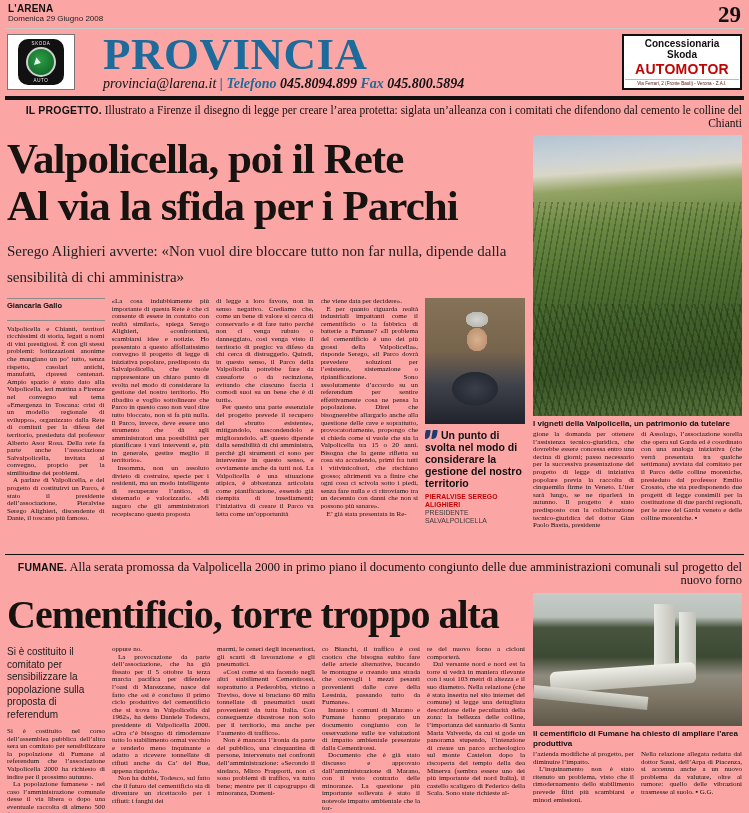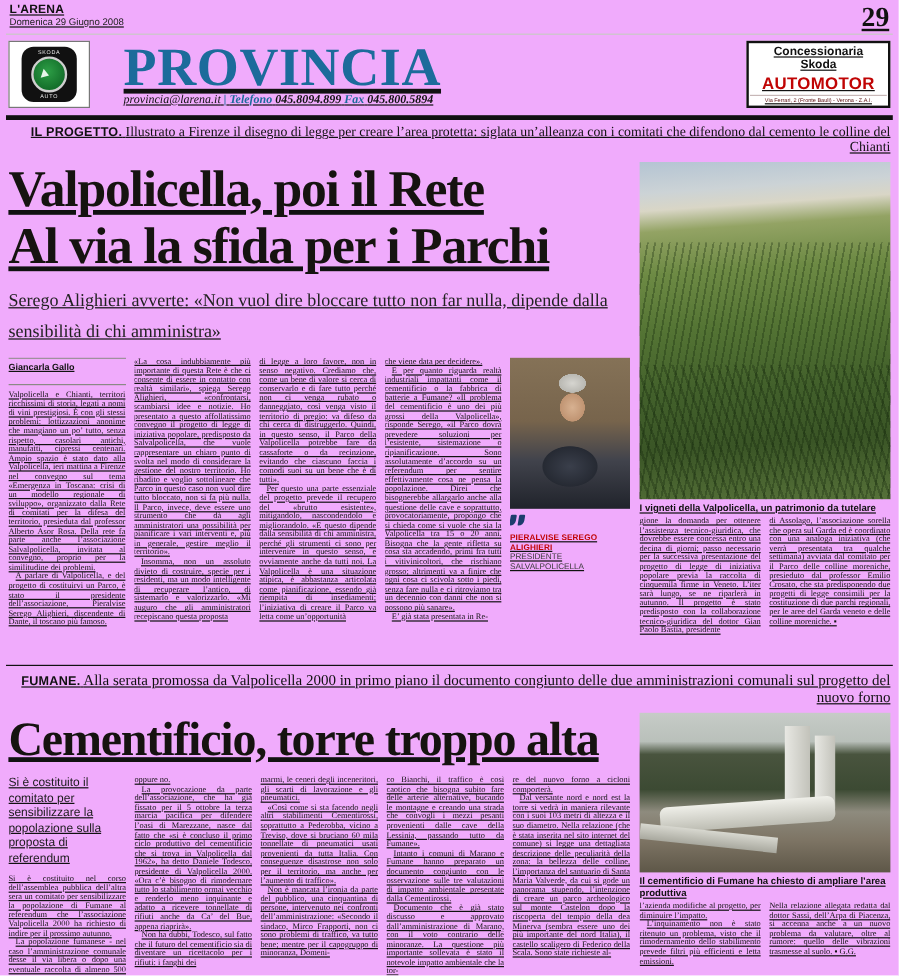--- a/index.html
+++ b/index.html
@@ -1,39 +1,38 @@
 <!DOCTYPE html>
 <html lang="it"><head>
 <meta charset="utf-8">
 <style>
   * { margin:0; padding:0; box-sizing:border-box; }
   html,body { background:#fff; }
   .page {
     position:relative; width:749px; height:813px; margin:0 auto;
-    background:#f0abfc; color:#111;
+    background:#fca5a5; color:#111;
     font-family:"Liberation Serif", serif; overflow:hidden;
     padding:0 5px;
-    text-decoration:underline;
   }
   
   .topbar { display:flex; justify-content:space-between; align-items:flex-start; padding:3px 3px 2px; height:29px; border-bottom:1px solid #c9c9c5; }
   .paper-name { font-family:"Liberation Sans", sans-serif; font-weight:bold; font-size:10px; letter-spacing:.2px; }
   .paper-date { font-family:"Liberation Sans", sans-serif; font-size:8px; color:#222; }
   .page-number { font-family:"Liberation Serif", serif; font-weight:bold; font-size:23px; line-height:24px; }
   
   .masthead { display:flex; align-items:center; height:66px; padding:3px 2px; }
   .skoda-box { width:68px; height:56px; border:1px solid #777; background:#fff; display:flex; align-items:center; justify-content:center; }
   .skoda-badge { width:46px; height:46px; background:#111; border-radius:10px; position:relative; display:flex; align-items:center; justify-content:center; }
   .skoda-circle { width:30px; height:30px; border-radius:50%; border:2px solid #cfcfcf; background:radial-gradient(circle at 45% 40%, #2d9e46 0%, #14702b 70%); position:relative; }
   .skoda-wing { position:absolute; left:7px; top:9px; width:0; height:0; border-left:6px solid #e8f5ea; border-top:4px solid transparent; border-bottom:4px solid transparent; transform:rotate(18deg); }
   .skoda-word { position:absolute; left:0; right:0; text-align:center; color:#e9e9e9; font-family:"Liberation Sans", sans-serif; font-size:4.5px; letter-spacing:.6px; }
   .skoda-word.top { top:2px; } .skoda-word.bot { bottom:2px; }
   .section-block { margin-left:28px; flex:1; }
   .section-title { font-family:"Liberation Serif", serif; font-weight:bold; font-size:45px; line-height:42px; color:#1c6b9b; letter-spacing:.5px; }
-  .contact-line { font-size:10px; font-style:italic; margin-top:1px; color:#111; }
+  .contact-line { font-size:14px; font-style:italic; margin-top:1px; color:#111; }
   .contact-line .sep, .contact-line .blue { color:#1c6b9b; font-weight:bold; font-style:italic; }
   .contact-line b { font-style:italic; }
   .ad-box { width:120px; min-height:56px; border:2px solid #111; background:#fff; text-align:center; padding:2px 1px; font-family:"Liberation Sans", sans-serif; }
   .ad-line { font-weight:bold; font-size:10px; line-height:11px; }
   .ad-brand { color:#c00404; font-weight:bold; font-size:14px; letter-spacing:.3px; line-height:15px; margin-top:2px; font-family:"Liberation Sans", sans-serif; }
   .ad-address { font-size:4.6px; color:#5a1010; margin-top:2px; border-top:1px solid #c7b7b7; padding-top:1px; }
   .thick-rule { height:4px; background:#111; margin:1px 0 0; }
   .thin-rule { height:1px; background:#111; margin:2px 0; }
   
   .kicker { font-size:11.5px; padding:4px 2px 3px; line-height:13px;text-align:right; }
@@ -158,21 +157,21 @@
             <p class="ind">Per questo una parte essenziale del progetto prevede il recupero del «brutto esistente», mitigandolo, nascondendolo e migliorandolo. «E questo dipende dalla sensibilità di chi amministra, perché gli strumenti ci sono per intervenire in questo senso, e ovviamente anche da tutti noi. La Valpolicella è una situazione atipica, è abbastanza articolata come pianificazione, essendo già riempita di insediamenti; l’iniziativa di creare il Parco va letta come un’opportunità</p>
           </div>
           <div class="col">
             <p>che viene data per decidere».</p>
             <p class="ind">E per quanto riguarda realtà industriali impattanti come il cementificio o la fabbrica di batterie a Fumane? «Il problema del cementificio è uno dei più grossi della Valpolicella», risponde Serego, «il Parco dovrà prevedere soluzioni per l’esistente, sistemazione o ripianificazione. Sono assolutamente d’accordo su un referendum per sentire effettivamente cosa ne pensa la popolazione. Direi che bisognerebbe allargarlo anche alla questione delle cave e soprattutto, provocatoriamente, propongo che si chieda come si vuole che sia la Valpolicella tra 15 o 20 anni. Bisogna che la gente rifletta su cosa sta accadendo, primi fra tutti i vitivinicoltori, che rischiano grosso; altrimenti va a finire che ogni cosa ci scivola sotto i piedi, senza fare nulla e ci ritroviamo tra un decennio con danni che non si possono più sanare».</p>
             <p class="ind">E’ già stata presentata in Re-</p>
           </div>
           <div class="col qcol">
             <div class="portrait"></div>
             <div class="pullquote">
-              <span class="qmarks"><i></i><i></i></span>
+              <span class="qmarks"><i></i><i></i></span><span>Un punto di svolta nel modo di considerare la gestione del nostro territorio</span>
               <div class="pq-name">PIERALVISE SEREGO ALIGHIERI</div>
               <div class="pq-role">PRESIDENTE</div>
               <div class="pq-role">SALVALPOLICELLA</div>
             </div>
           </div>
         </div>
       </div>
 
       <div class="a1-right">
         <div class="vineyard"></div>
@@ -229,21 +228,21 @@
         <div class="cementplant">
           <i class="cp-tower t1"></i>
           <i class="cp-tower t2"></i>
           <i class="cp-silo"></i>
           <i class="cp-duct"></i>
         </div>
         <div class="caption">Il cementificio di Fumane ha chiesto di ampliare l’area produttiva</div>
         <div class="a2-mini-cols">
           <div class="col">
             <p>l’azienda modifiche al progetto, per diminuire l’impatto.</p>
-            <p class="ind">L’inquinamento non è stato ritenuto un problema, visto che il rimodernamento dello stabilimento prevede filtri più efficienti e letta emissioni.</p>
+            <p class="ind">L’inquinamento non è stato ritenuto un problema, visto che il rimodernamento dello stabilimento prevede filtri più scambiarsi e minori emissioni.</p>
           </div>
           <div class="col">
             <p>Nella relazione allegata redatta dal dottor Sassi, dell’Arpa di Piacenza, si accenna anche a un nuovo problema da valutare, oltre al rumore: quello delle vibrazioni trasmesse al suolo. ▪ G.G.</p>
           </div>
         </div>
       </div>
     </div>
   </section>
 
 </div>

